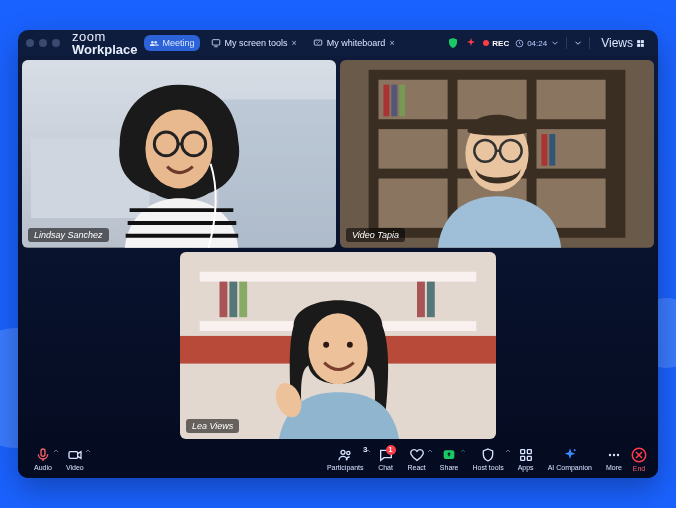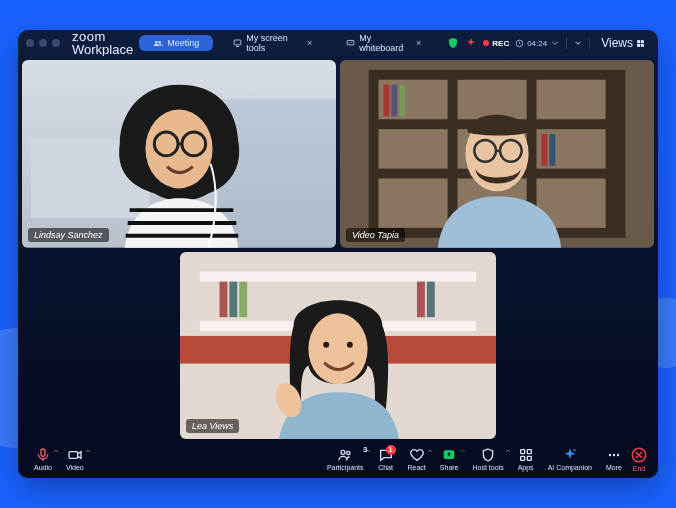--- a/index.html
+++ b/index.html
@@ -34,24 +34,24 @@
     display: flex; align-items: center;
     padding: 0 8px;
     gap: 6px;
     color: #e8eefc;
     font-size: 9px;
   }
   .traffic { display: flex; gap: 5px; margin-right: 6px; }
   .dot { width: 8px; height: 8px; border-radius: 50%; background: #3a4a70; }
   .brand { display: flex; flex-direction: column; line-height: 1; font-size: 13px; }
   .brand .b1 { font-weight: 300; letter-spacing: 0.5px; }
-  .brand .b2 { font-weight: 400; }
+  .brand .b2 { font-weight: 700; }
   .tab {
     display: flex; align-items: center; gap: 4px;
-    padding: 3px 14px; border-radius: 6px;
+    padding: 3px 5px; border-radius: 6px;
     font-size: 9px; color: #dbe6ff;
   }
   .tab.active { background: #2c63d8; }
   .tab .x { opacity: 0.7; font-size: 9px; cursor: pointer; }
   .spacer { flex: 1; }
   .tb-right { display: flex; align-items: center; gap: 6px; }
   .shield { width: 12px; height: 12px; }
   .rec {
     display: flex; align-items: center; gap: 3px;
     font-size: 8px; font-weight: 700; color: #fff;

